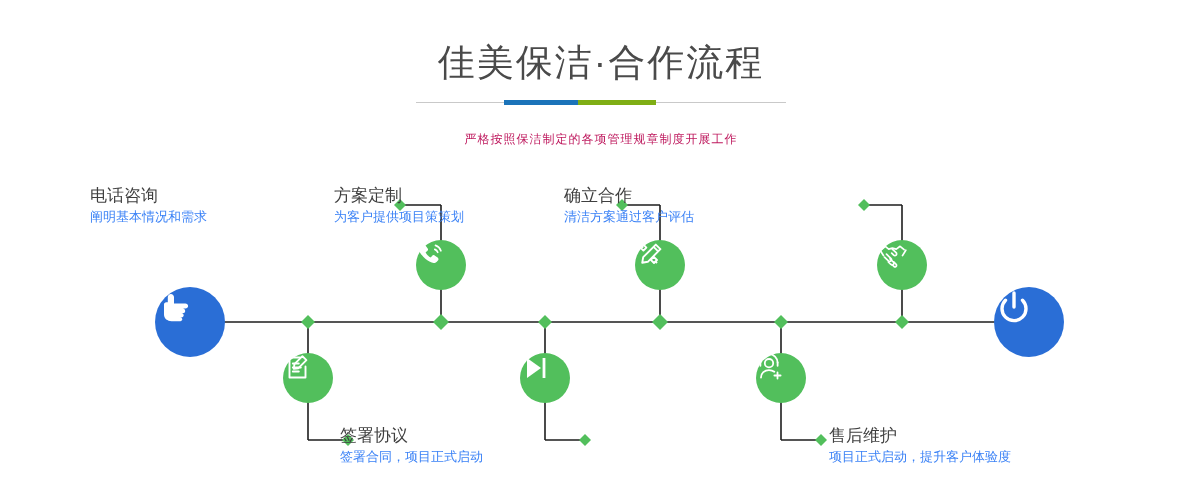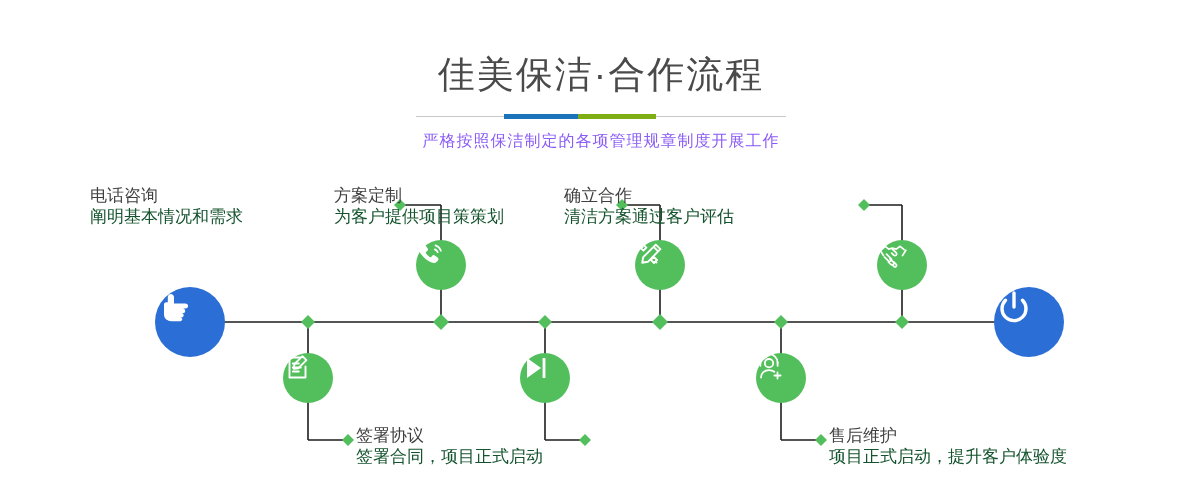--- a/index.html
+++ b/index.html
@@ -17,21 +17,21 @@
 
   
   .header {
     position: absolute;
     left: 0;
     top: 0;
     width: 1202px;
     text-align: center;
   }
   .title {
-    margin: 16px;
+    margin: 4px;
     padding-top: 36px;
     font-size: 37px;
     line-height: 46px;
     font-weight: normal;
     color: #4a4a4a;
     letter-spacing: 2px;
   }
   .divider {
     position: relative;
     width: 370px;
@@ -56,25 +56,25 @@
   }
   .divider .seg-green {
     position: absolute;
     left: 162px;
     top: 0px;
     width: 78px;
     height: 5px;
     background: #7fae14;
   }
   .subtitle {
-    margin: 0;
+    margin: 12px;
     padding-top: 11px;
-    font-size: 16px;
+    font-size: 12px;
     line-height: 22px;
-    color: #8b5cf6;
+    color: #be185d;
     letter-spacing: 1px;
   }
 
   
   .flow {
     position: absolute;
     left: 0;
     top: 0;
     width: 1202px;
     height: 502px;
@@ -116,23 +116,23 @@
     position: absolute;
     white-space: nowrap;
   }
   .node-label .nl-title {
     font-size: 17px;
     line-height: 22px;
     color: #3f3f3f;
     display: block;
   }
   .node-label .nl-desc {
-    font-size: 17px;
+    font-size: 13px;
     line-height: 20px;
-    color: #14532d;
+    color: #3b82f6;
     display: block;
   }
   .node-label.align-right { }
   .node-label.align-left  { text-align: left; }
 </style>
 </head>
 <body>
 
 <div class="header">
   <h1 class="title">佳美保洁·合作流程</h1>
@@ -283,21 +283,21 @@
   <div class="node-label align-right" style="left:334px; top:185px; width:290px;">
     <span class="nl-title">方案定制</span>
     <span class="nl-desc">为客户提供项目策策划</span>
   </div>
 
   <div class="node-label align-right" style="left:564px; top:185px; width:290px;">
     <span class="nl-title">确立合作</span>
     <span class="nl-desc">清洁方案通过客户评估</span>
   </div>
 
-  <div class="node-label align-left" style="left:356px; top:425px; width:300px;">
+  <div class="node-label align-left" style="left:340px; top:425px; width:300px;">
     <span class="nl-title">签署协议</span>
     <span class="nl-desc">签署合同，项目正式启动</span>
   </div>
 
 
   <div class="node-label align-left" style="left:829px; top:425px; width:320px;">
     <span class="nl-title">售后维护</span>
     <span class="nl-desc">项目正式启动，提升客户体验度</span>
   </div>
 

